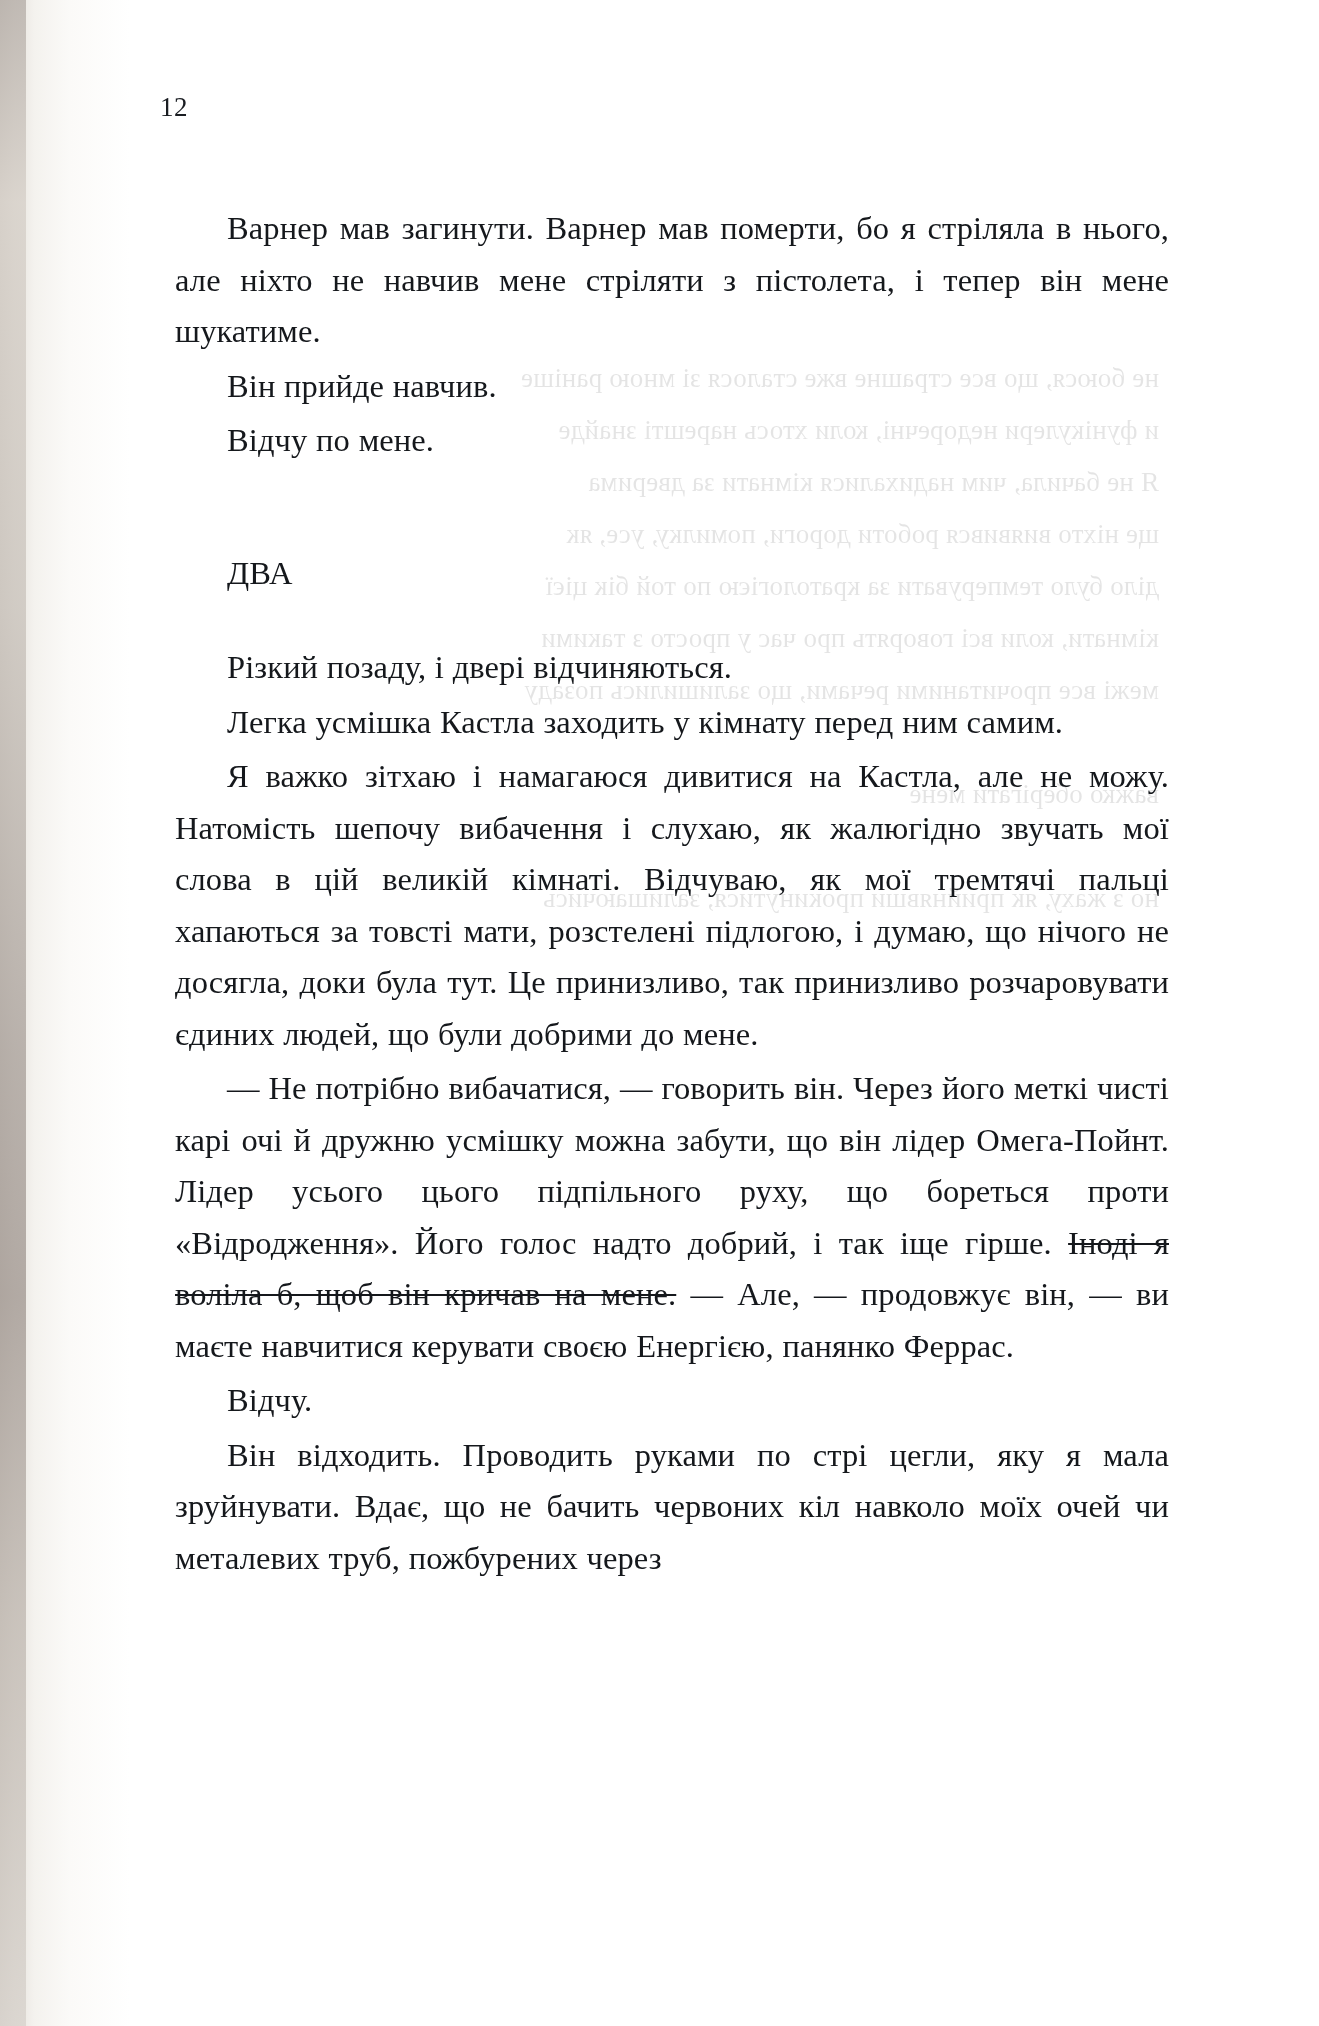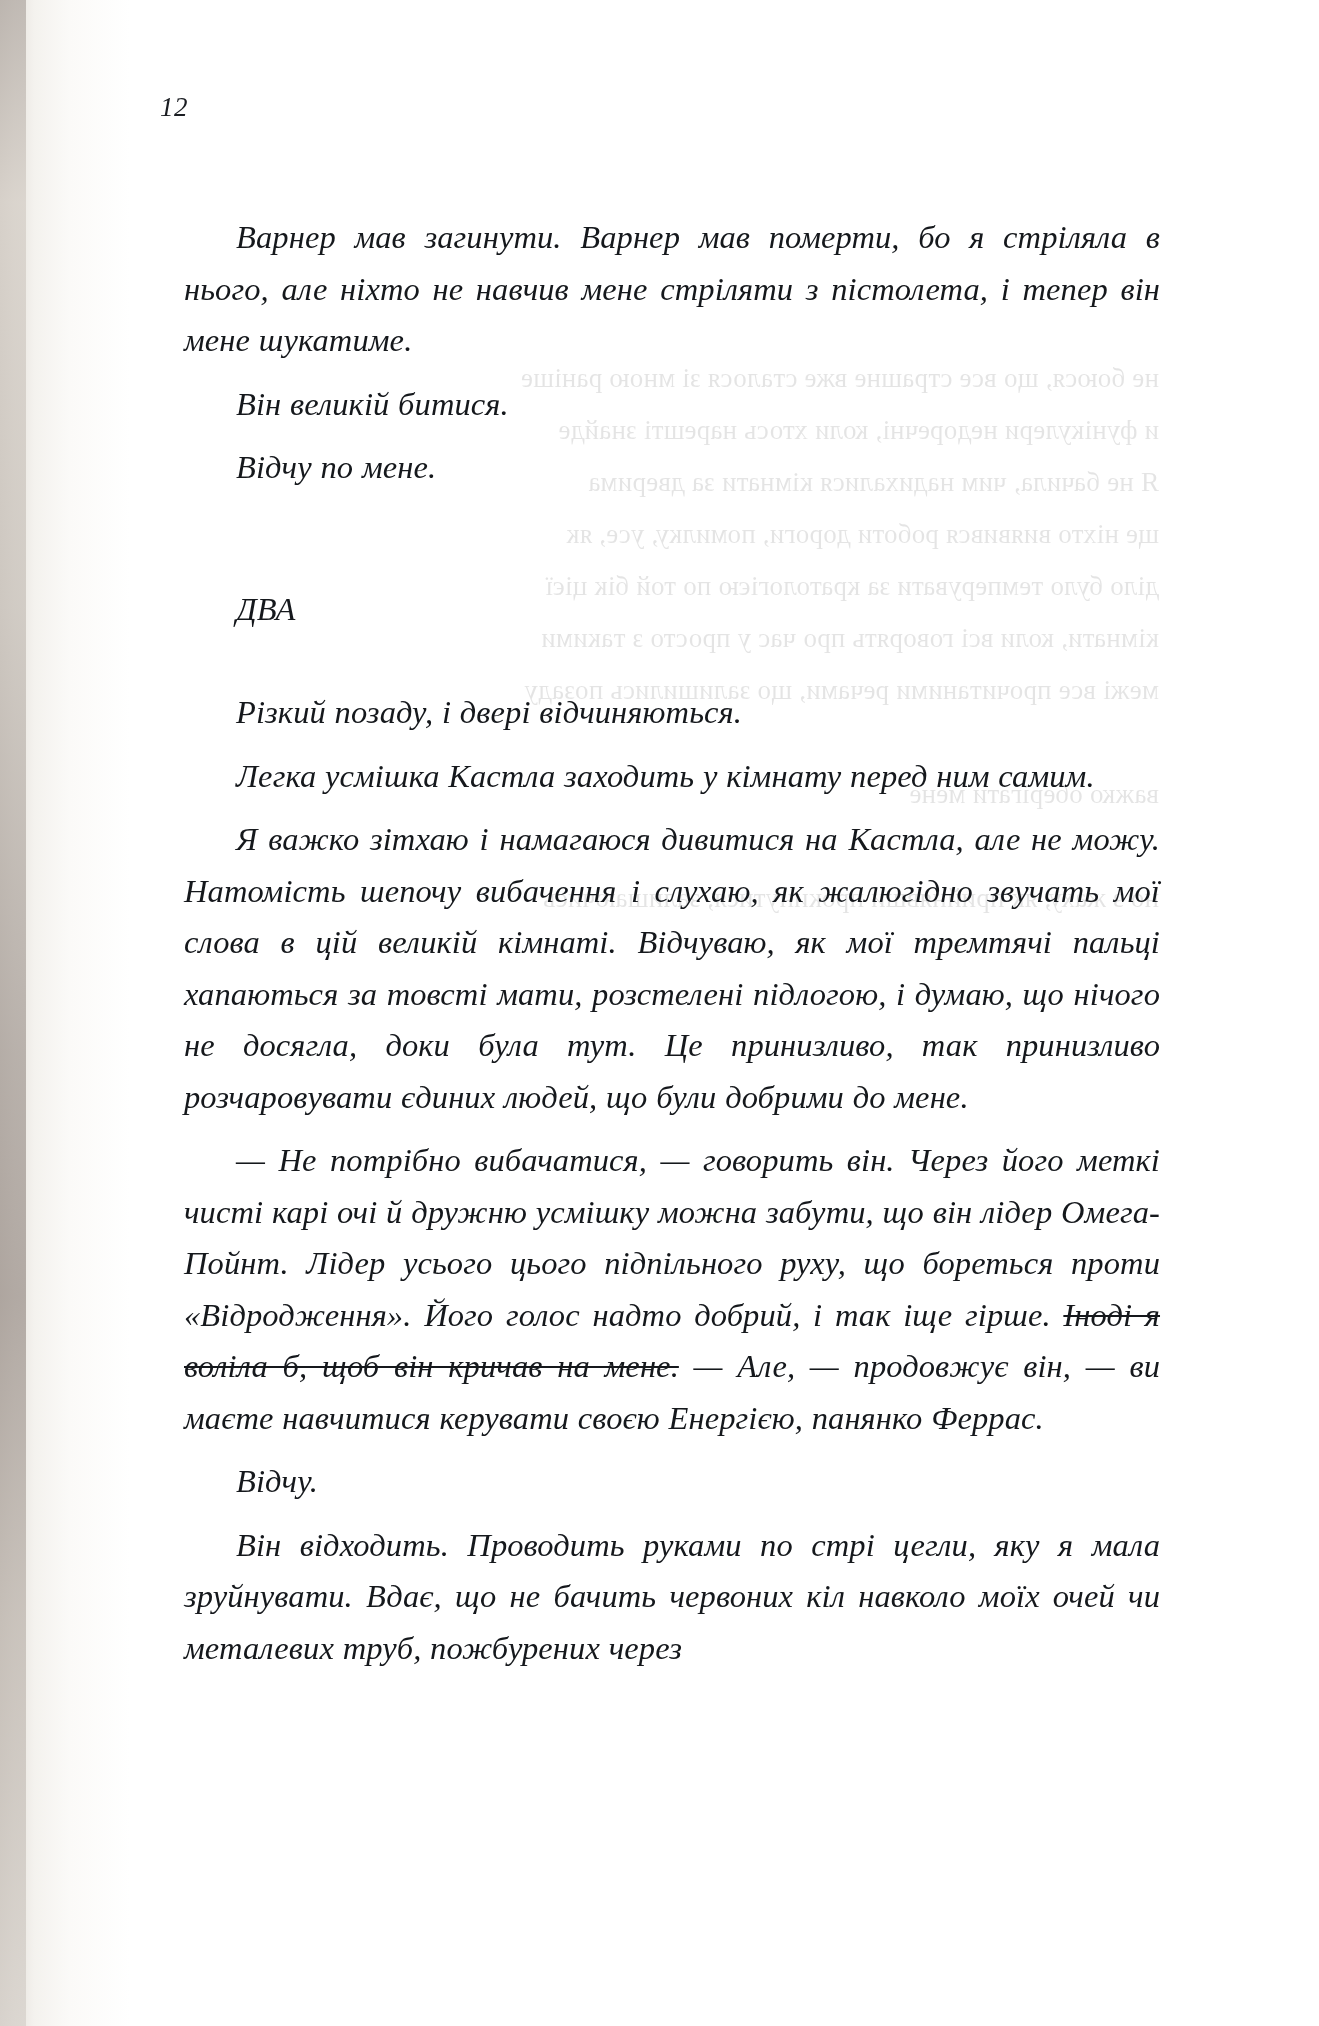--- a/index.html
+++ b/index.html
@@ -65,41 +65,40 @@
   }
   .bleed p { margin: 0 0 0 0; text-indent: 40px; }
   .bleed .gap { height: 52px; }
 
   .content {
     position: absolute;
     left: 0;
     top: 0;
     right: 0;
     bottom: 0;
-    font-style: italic;
   }
 
   .folio {
     position: absolute;
     left: 160px;
     top: 92px;
     font-size: 27px;
     letter-spacing: 0.5px;
     color: #1a1d22;
   }
 
   .textblock {
     position: absolute;
     left: 172px;
     top: 200px;
     width: 1000px;
   }
 
   .textblock p {
-    margin: 12px;
+    margin: 3px;
     font-size: 32.5px;
     line-height: 51.5px;
     text-align: justify;
     text-indent: 52px;
     letter-spacing: 0.1px;
     word-spacing: 0.5px;
     hyphens: manual;
   }
 
   .chapter {
@@ -136,21 +135,21 @@
   <p>но з жаху, як прийнявши прокинутися, залишаючись</p>
 </div>
 
 <div class="content">
 
   <div class="folio">12</div>
 
   <div class="textblock">
 
     <p>Варнер мав загинути. Варнер мав померти, бо я стрі­ляла в нього, але ніхто не навчив мене стріляти з пісто­лета, і тепер він мене шукатиме.</p>
-    <p>Він великій битися.</p>
+    <p>Він прийде навчив.</p>
     <p>Відчу по мене.</p>
 
     <p class="chapter">ДВА</p>
 
     <p>Різкий позаду, і двері відчиняються.</p>
     <p>Легка усмішка Кастла заходить у кімнату перед ним самим.</p>
     <p>Я важко зітхаю і намагаюся дивитися на Кастла, але не можу. Натомість шепочу вибачення і слухаю, як жа­люгідно звучать мої слова в цій великій кімнаті. Відчу­ваю, як мої тремтячі пальці хапаються за товсті мати, розстелені підлогою, і думаю, що нічого не досягла, доки була тут. Це принизливо, так принизливо розчаровувати єдиних людей, що були добрими до мене.</p>
 
     <p><span>— Не потрібно вибачатися, — говорить він. Через його меткі чисті карі очі й дружню усмішку можна забути, що він лідер Омега-Пойнт. Лідер усього цього підпільно­го руху, що бореться проти «Відродження». Його голос надто добрий, і так іще гірше. </span><span class="strike">Іноді я воліла б, щоб він кричав на мене.</span><span> — Але, — продовжує він, — ви маєте навчитися керувати своєю Енергією, панянко Феррас.</span></p>
 

